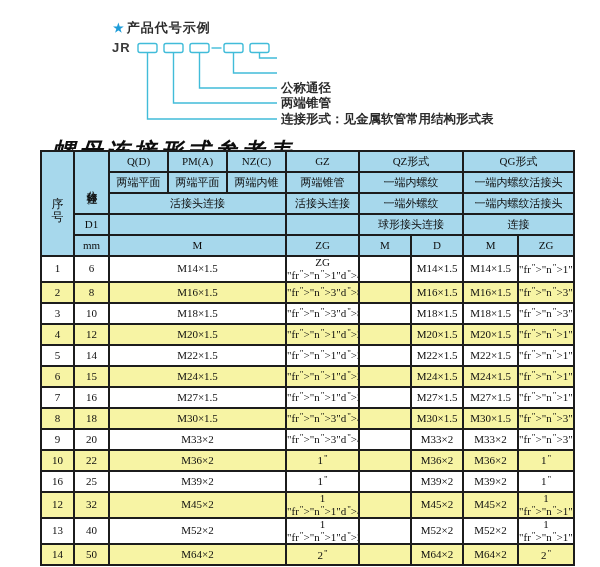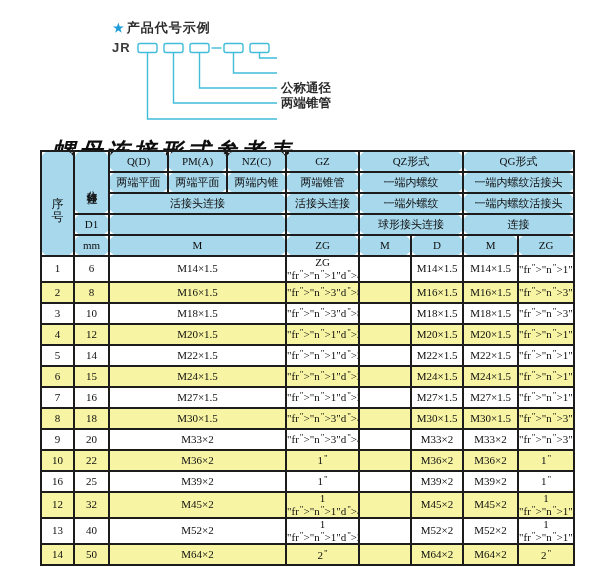--- a/index.html
+++ b/index.html
@@ -21,21 +21,21 @@
   .ln{stroke:var(--dc);stroke-width:1.4;fill:none;}
   .bx{stroke:var(--dc);stroke-width:1.4;fill:#ffffff;}
   
   .tbl-title{position:absolute;left:40px;top:124px;margin:12px;font-family:"DejaVu Serif",serif;
              font-style:italic;font-weight:700;font-size:23px;letter-spacing:4px;color:#0d0d0d;}
   
   table{position:absolute;left:40px;top:150px;border-collapse:collapse;table-layout:fixed;width:534px;}
   th,td{border:2px solid var(--bd);text-align:center;vertical-align:middle;padding:0;
         font-family:"Liberation Serif",serif;font-size:11px;font-weight:400;color:#0e0e0e;
         height:19px;line-height:1.05;overflow:hidden;}
-  thead th{background:var(--hb);border-radius:9px;}
+  thead th{background:var(--hb);}
   tbody tr.alt td{background:var(--ry);}
   .vt{writing-mode:vertical-lr;text-orientation:upright;display:inline-block;line-height:1;}
   .vt-xh{letter-spacing:15px;font-size:12px;}
   .vt-dn{letter-spacing:1px;font-size:11px;}
   .inch{font-size:9px;vertical-align:3px;margin-left:1px;}
 </style>
 </head>
 <body>
 
 <div class="page">
@@ -51,20 +51,21 @@
       <rect class="bx" x="164" y="43.5" width="19" height="9" rx="2"></rect>
       <rect class="bx" x="190" y="43.5" width="19" height="9" rx="2"></rect>
       <line class="ln" x1="211.5" y1="48" x2="221.5" y2="48"></line>
       <rect class="bx" x="224" y="43.5" width="19" height="9" rx="2"></rect>
       <rect class="bx" x="250" y="43.5" width="19" height="9" rx="2"></rect>
     </svg>
     <div class="code-title"><span class="star">★</span><span>产品代号示例</span></div>
     <div class="jr">JR</div>
     <div class="dlabel" style="top:80px">公称通径</div>
     <div class="dlabel" style="top:95px">两端锥管</div>
+    <div class="dlabel" style="top:111px">连接形式：见金属软管常用结构形式表</div>
   </div>
 
   <h2 class="tbl-title">螺母连接形式参考表</h2>
 
   <table>
     <colgroup>
       <col style="width:33px">
         <col style="width:35px">
         <col style="width:59px">
         <col style="width:59px">

